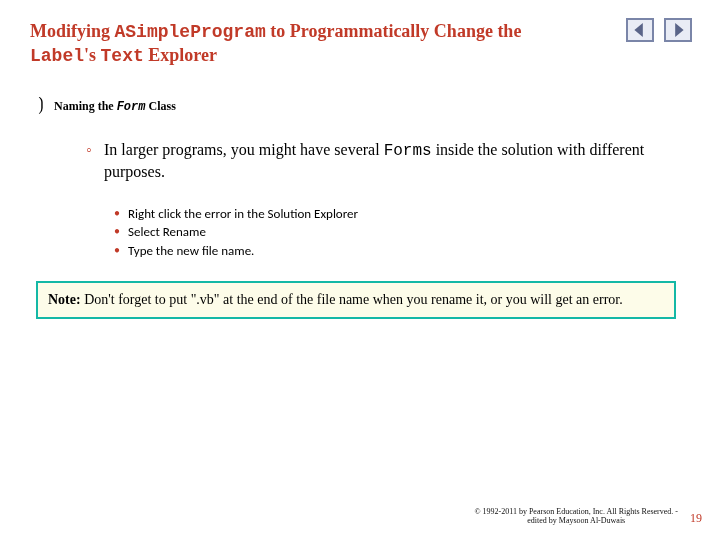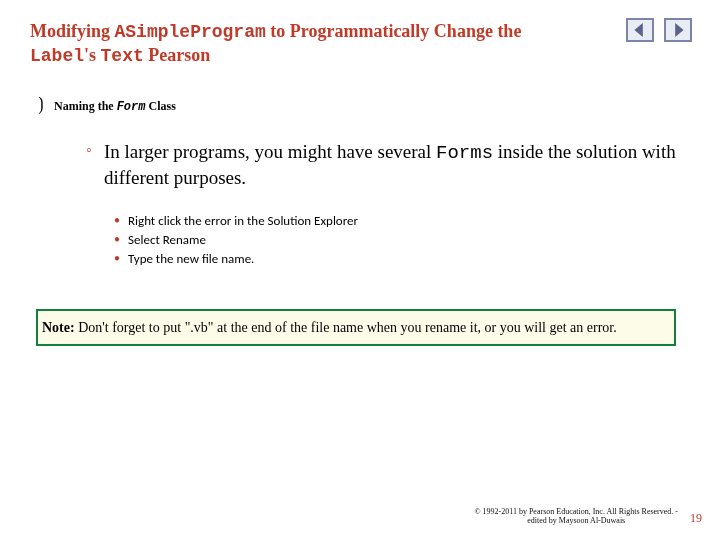--- a/index.html
+++ b/index.html
@@ -67,21 +67,21 @@
   .subhead .mono-i {
     font-family: "Consolas","Courier New",monospace;
     font-style: italic;
     font-weight: bold;
   }
   .sub-list { margin-left: 56px; }
   .sub-item {
     position: relative;
     padding-left: 18px;
     font-family: "Times New Roman", serif;
-    font-size: 19px;
+    font-size: 16px;
     line-height: 1.3;
     margin-bottom: 30px;
     color: #000;
   }
   .sub-item::before {
     content: "◦";
     position: absolute;
     left: 0;
     color: #c13a28;
     font-size: 16px;
@@ -97,24 +97,24 @@
     color: #000;
   }
   .inner-item::before {
     content: "•";
     position: absolute;
     left: 0;
     color: #c13a28;
     font-size: 12px;
   }
   .note-box {
-    margin: 40px 14px 0 6px;
-    border: 2px solid #15803d;
+    margin: 20px 14px 0 6px;
+    border: 2px solid #14b8a6;
     background: #fdfce9;
-    padding: 8px 4px;
+    padding: 8px 10px;
     font-family: "Times New Roman", serif;
     font-size: 14px;
     line-height: 1.25;
   }
   .note-box b { font-weight: bold; }
   .footer {
     position: absolute;
     bottom: 14px;
     right: 18px;
     left: 18px;
@@ -148,21 +148,21 @@
         </svg>
     </div>
     <div class="arrow-btn">
       <svg viewBox="0 0 10 10">
           <path d="M3 0 L9 5 L3 10 Z" fill="#5a6488"></path>
         </svg>
     </div>
   </div>
 
   <h1 class="title">
-    <span>Modifying </span><span class="mono">ASimpleProgram</span><span> to Programmatically Change the </span><span class="mono">Label</span><span>'s </span><span class="mono">Text</span><span> Pearson</span>
+    <span>Modifying </span><span class="mono">ASimpleProgram</span><span> to Programmatically Change the </span><span class="mono">Label</span><span>'s </span><span class="mono">Text</span><span> Explorer</span>
   </h1>
 
   <div class="bullet-main">
     <span class="bullet-glyph">⟯</span>
     <span class="subhead">
       <span>Naming the </span><span class="mono-i">Form</span> <span> Class</span>
     </span>
   </div>
 
   <div class="sub-list">

